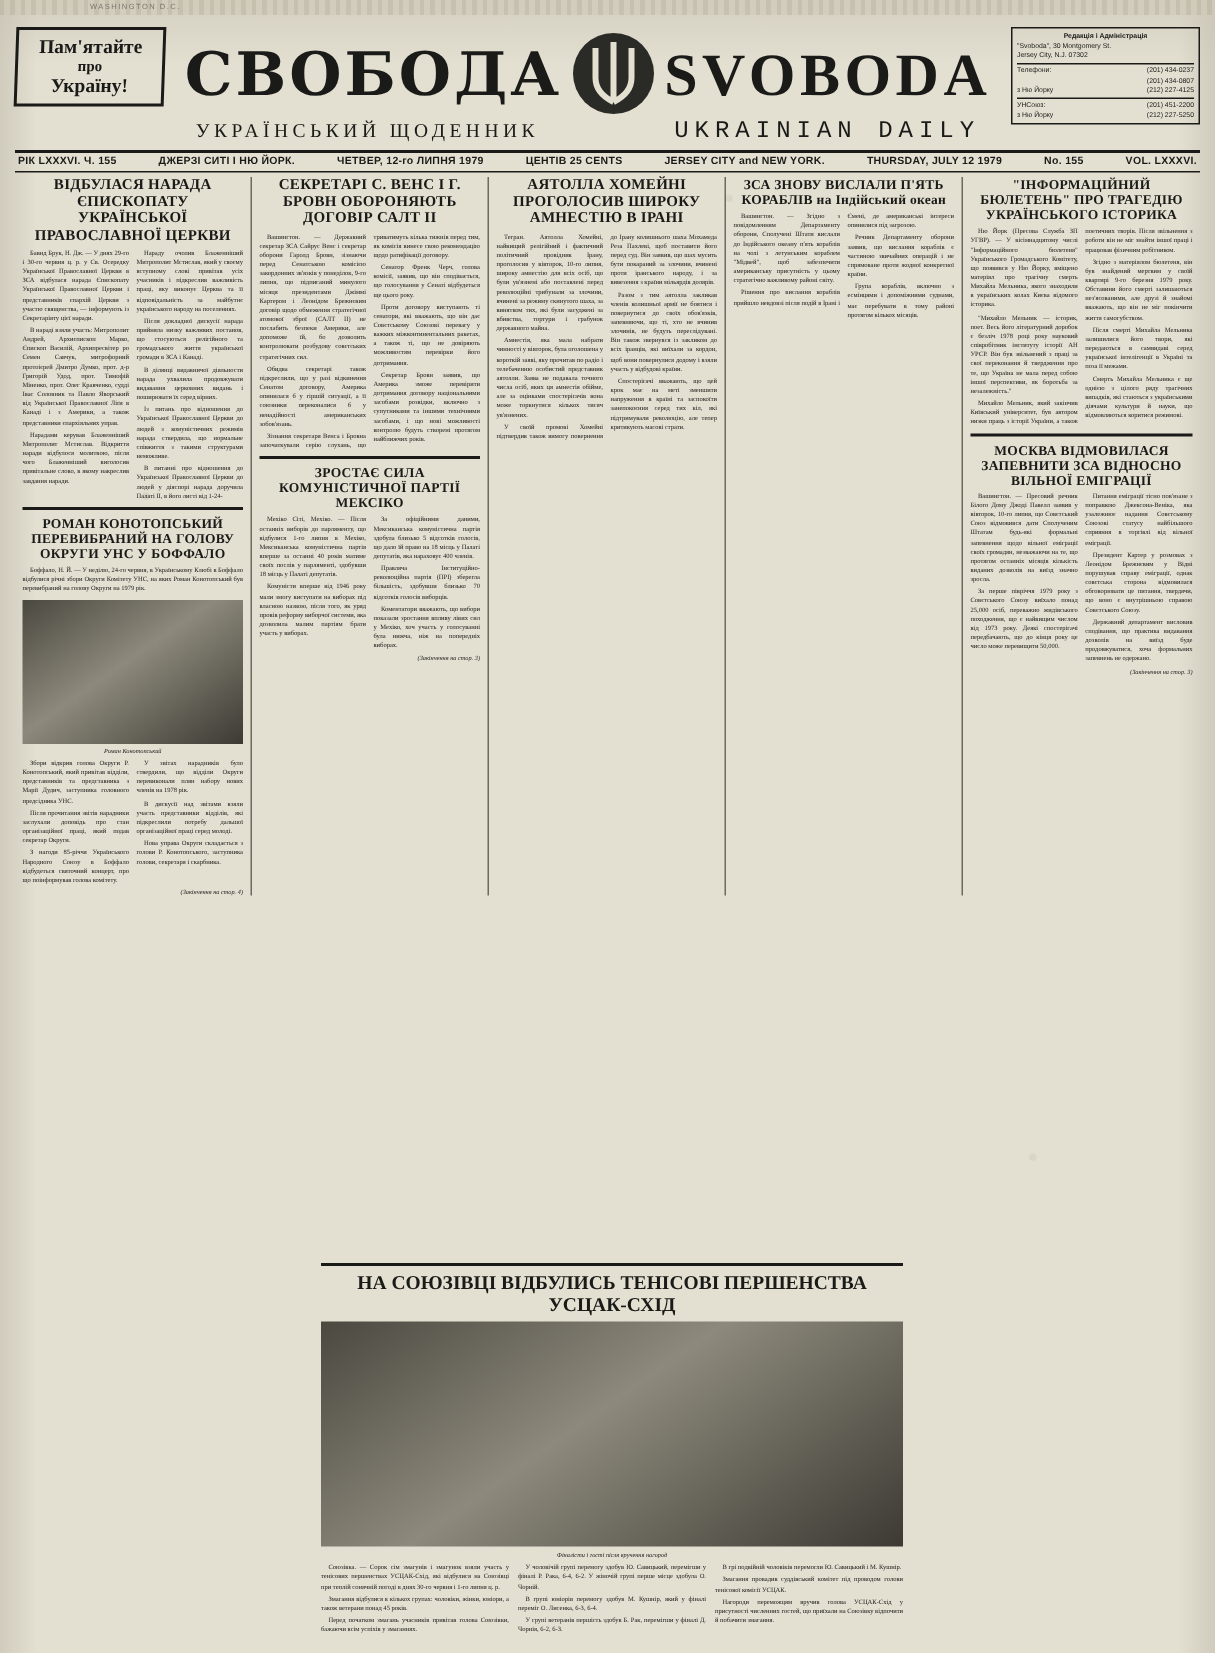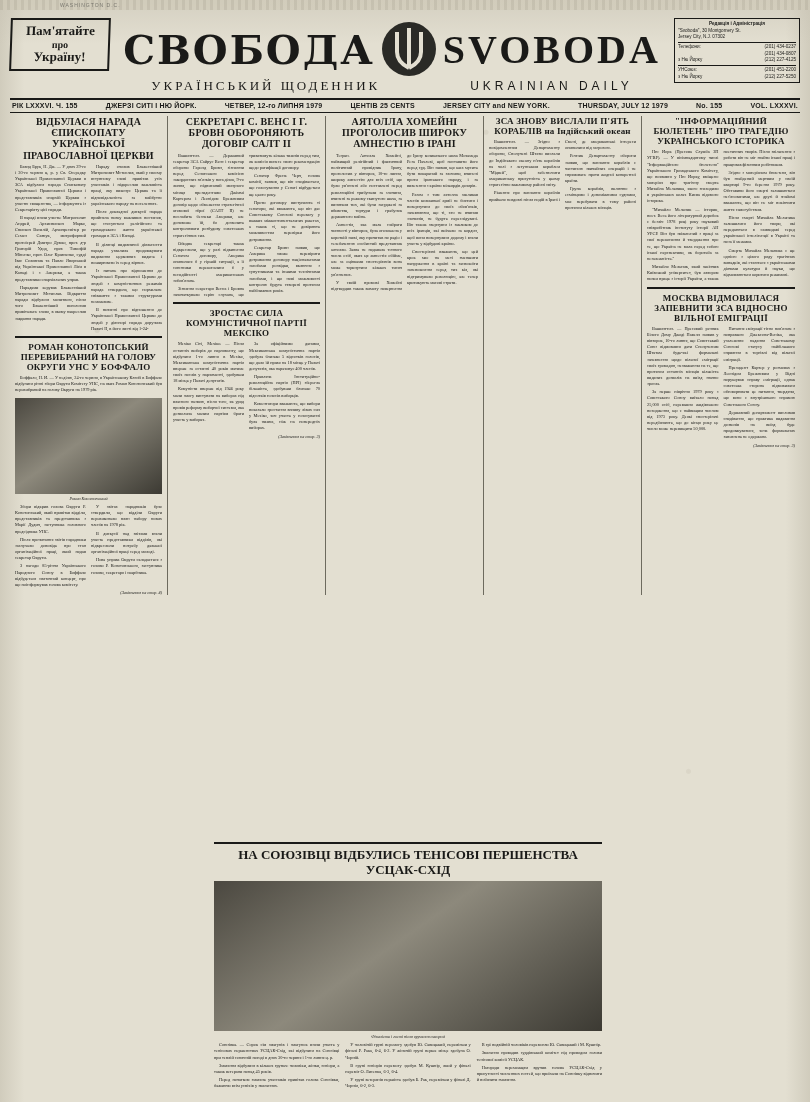--- a/index.html
+++ b/index.html
@@ -60,21 +60,21 @@
   .t-left{font-size:40px;font-weight:bold;letter-spacing:2px;font-family:"DejaVu Serif", serif;}
   .t-right{font-size:40px;font-weight:bold;letter-spacing:3px;font-family:Liberation Serif, serif;}
   .emblem{
     width:56px;height:62px;position:relative;display:flex;align-items:center;justify-content:center;
   }
   .emblem svg{width:56px;height:62px;}
   .t-sub{
     display:flex;align-items:center;justify-content:center;gap:90px;margin-top:-2px;
   }
   .sub-l{font-size:13px;letter-spacing:3px;font-family:"Liberation Serif", serif;}
-  .sub-r{font-size:12px;letter-spacing:4px;font-family:Liberation Sans, sans-serif;}
+  .sub-r{font-size:16px;letter-spacing:4px;font-family:Liberation Mono, monospace;}
   .contactbox{
     width:118px;border:1px solid #1a1a18;font-size:4.6px;line-height:1.45;
     padding:2px 3px;font-family:"Liberation Sans", sans-serif;
   }
   .contactbox .cb-head{text-align:center;font-weight:bold;}
   .contactbox .cb-row{display:flex;justify-content:space-between;}
   .contactbox .cb-row span:last-child{white-space:nowrap;}
   .contactbox hr{border:0;border-top:1px solid #1a1a18;margin:1px 0;}
 
   

